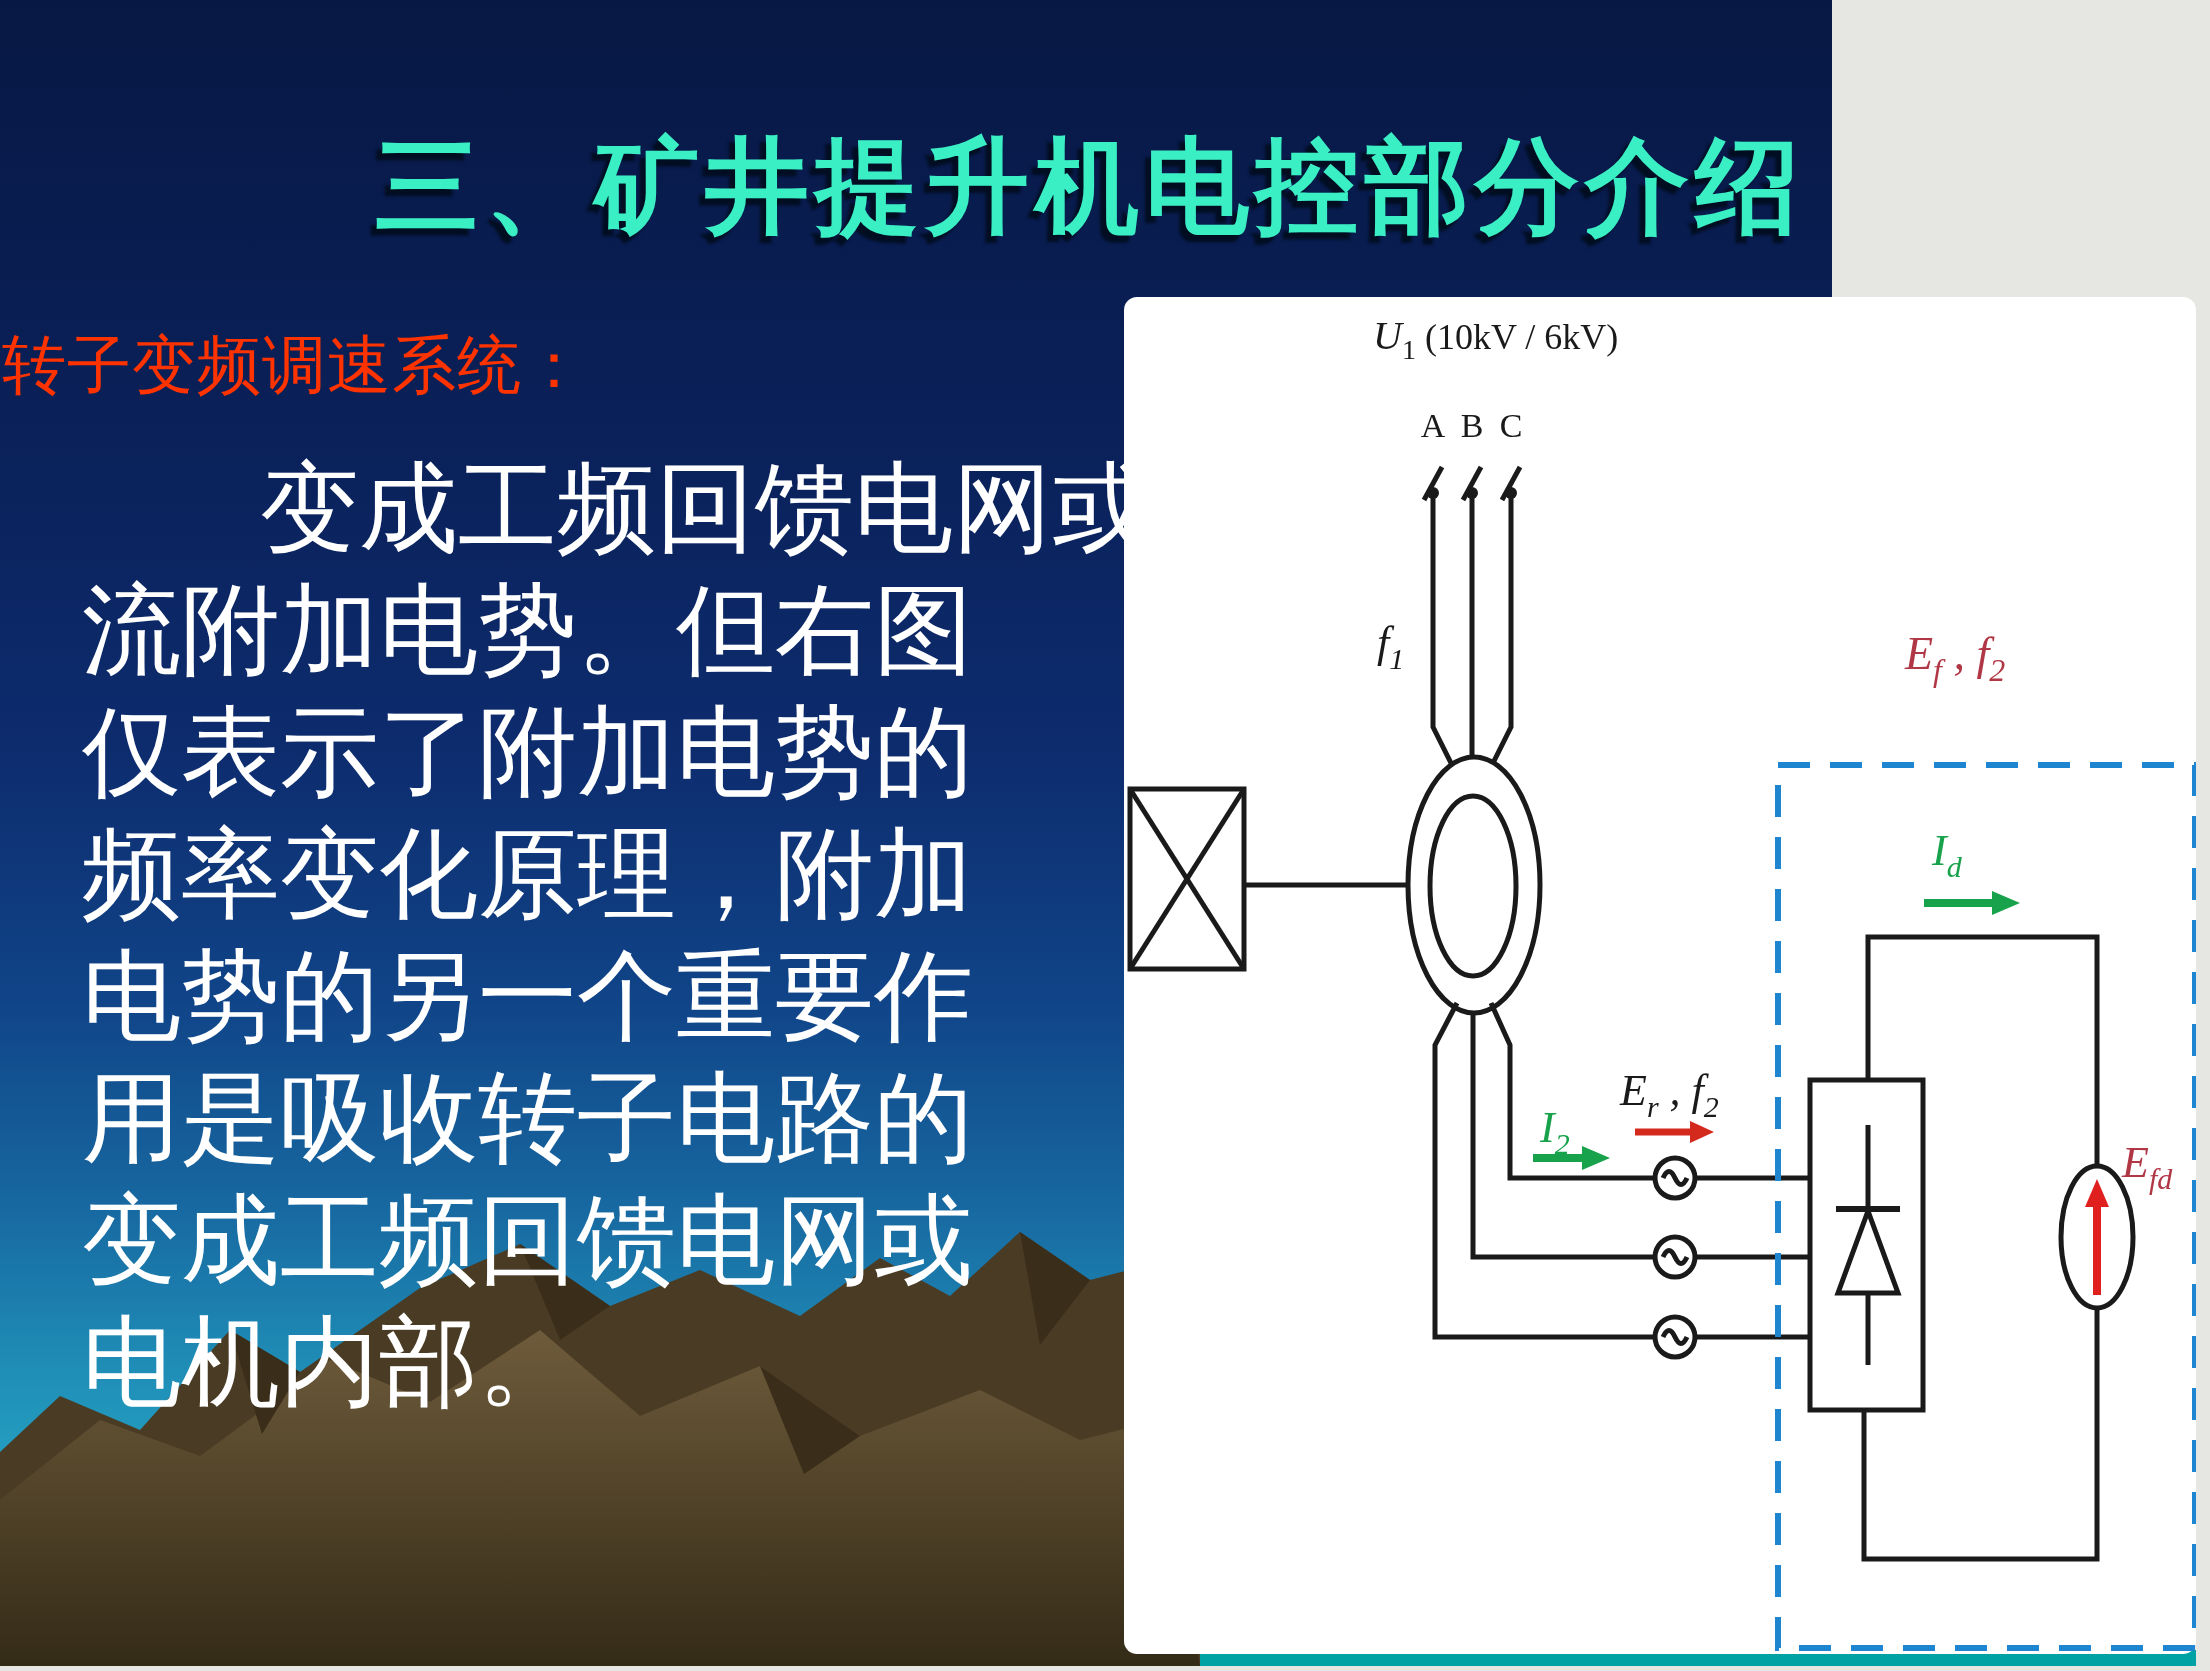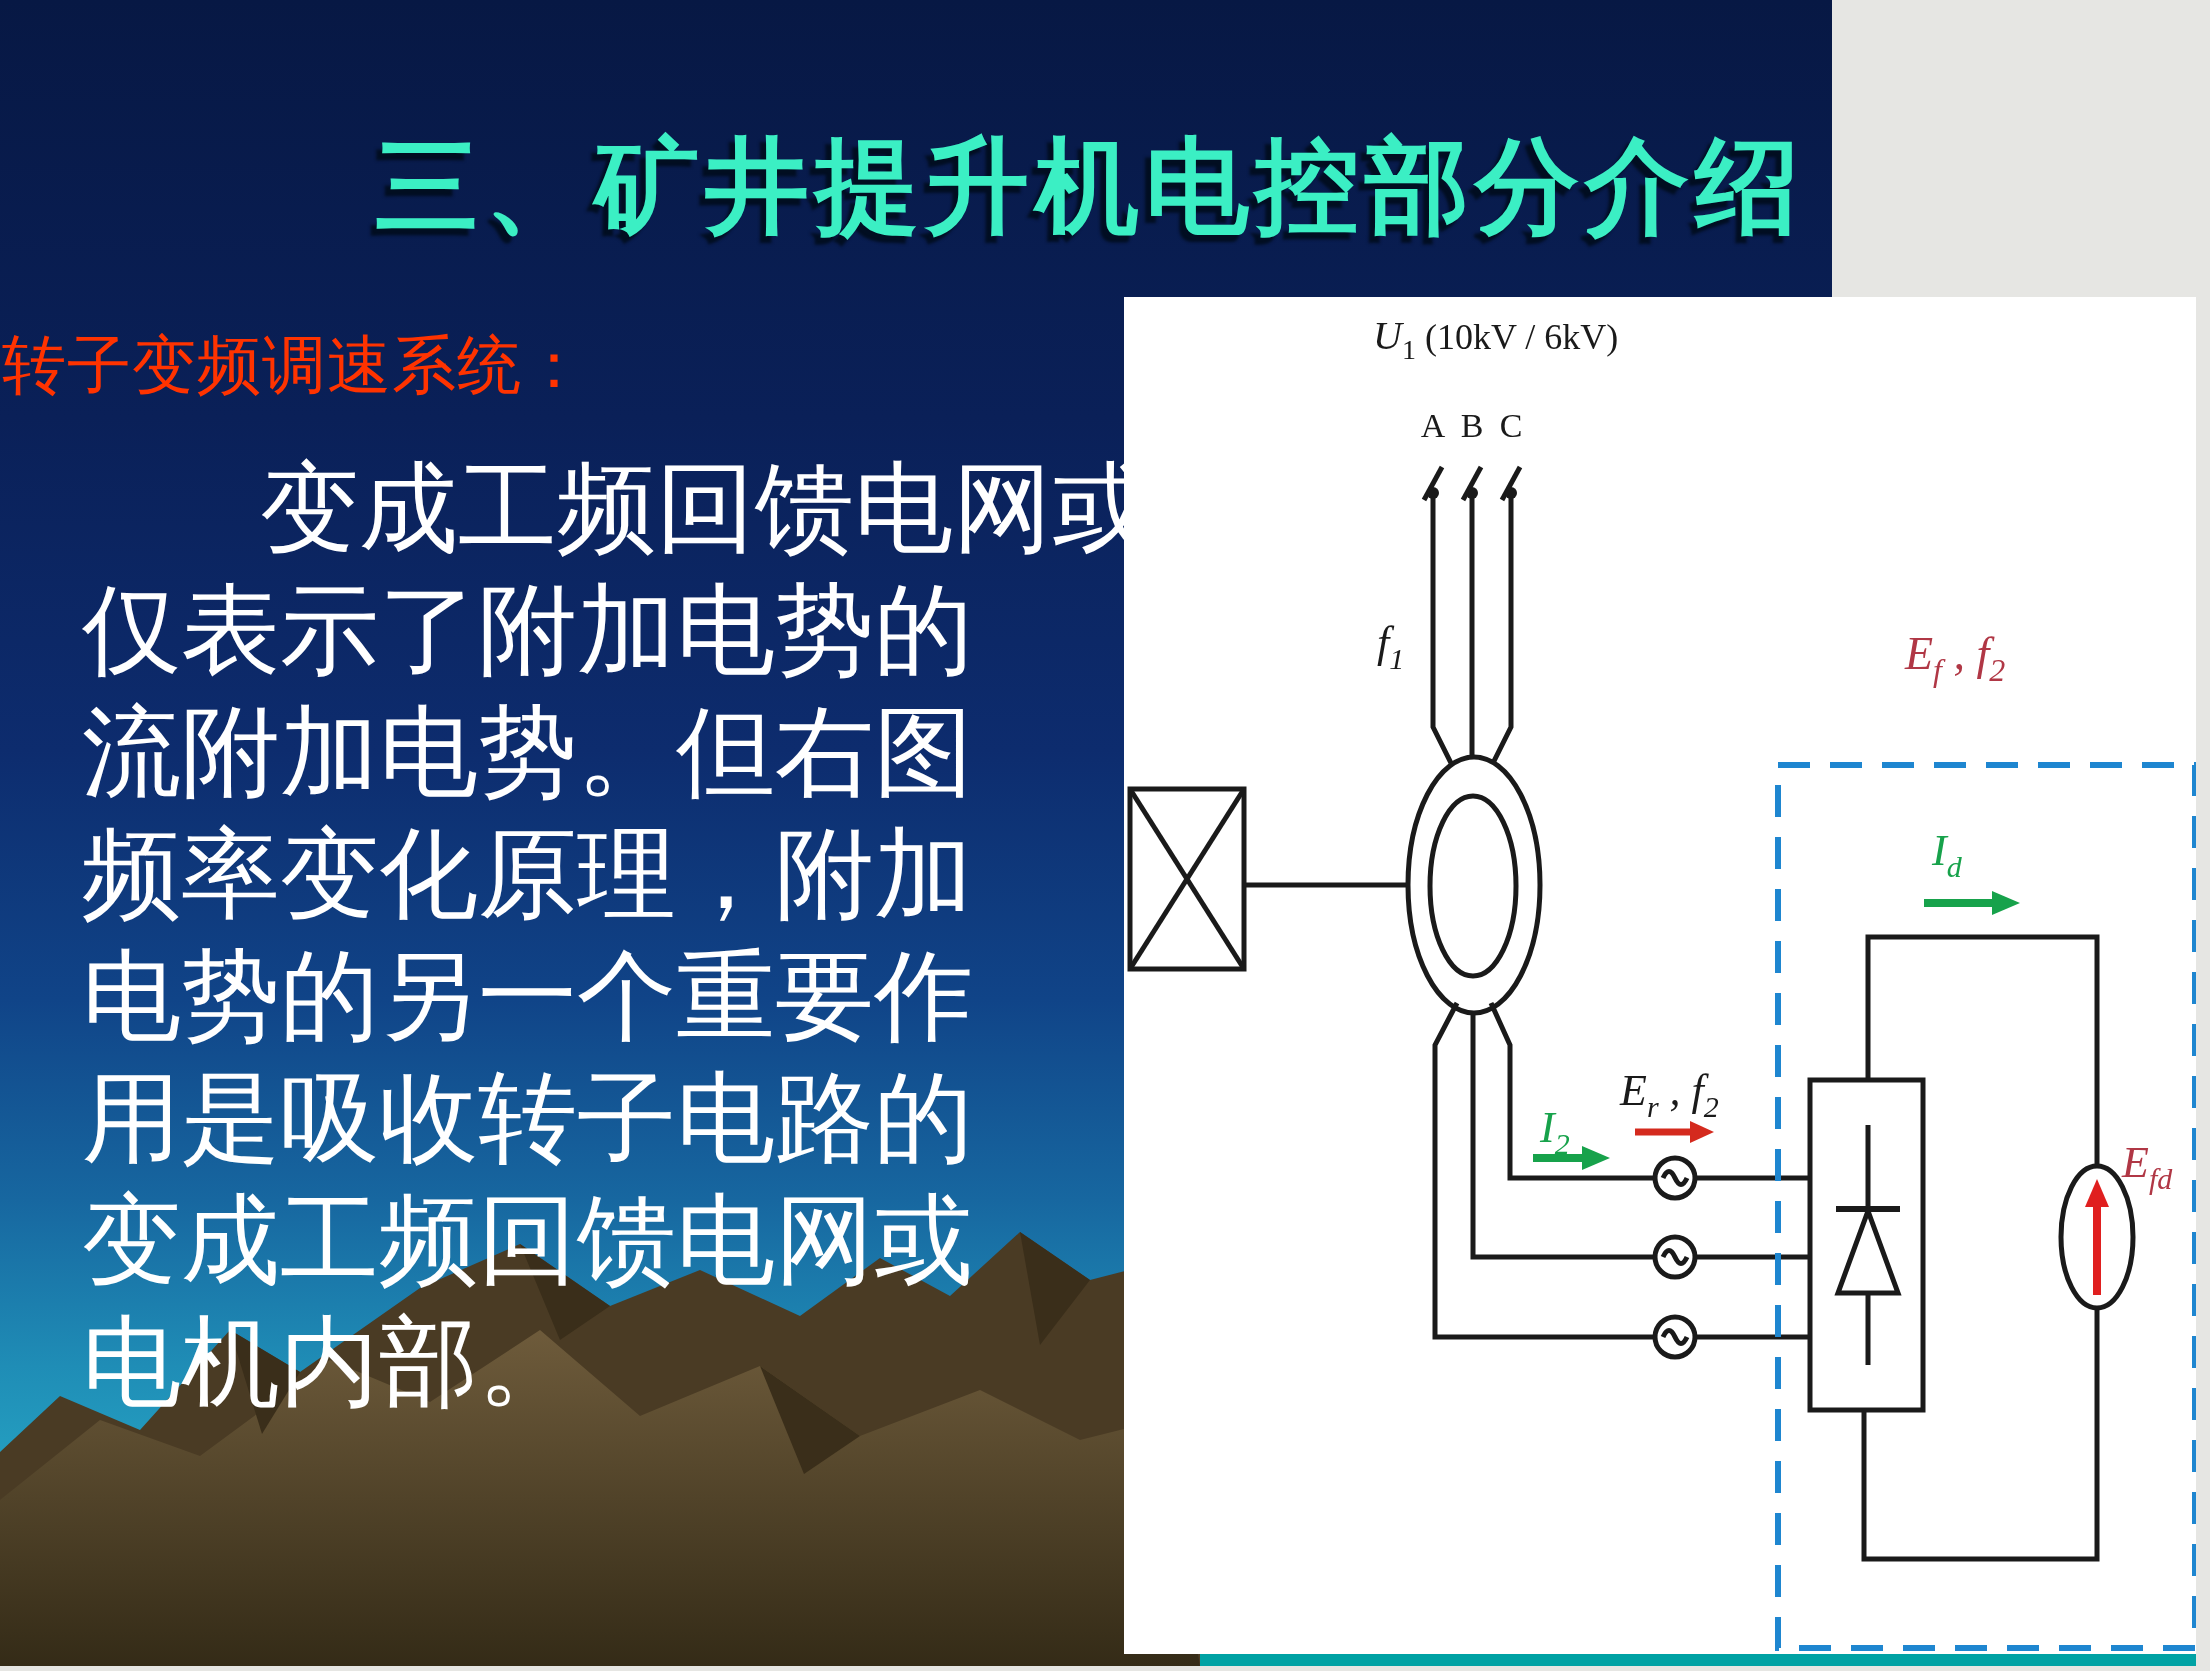--- a/index.html
+++ b/index.html
@@ -34,20 +34,21 @@
   .bodytext{
     position:absolute;left:82px;top:448px;width:1070px;
     font-size:99px;line-height:122px;color:#ffffff;
   }
   .bodytext .line{white-space:nowrap;}
   .bodytext .line.indent{padding-left:178px;}
   
   .panel{
     position:absolute;left:1124px;top:297px;width:1072px;height:1357px;
     background:#ffffff;
+    border-radius:13px;
   }
   .panel svg{display:block;width:100%;height:100%;}
   .wire{stroke:#1a1a1a;stroke-width:5;fill:none;}
   .wire-thick{stroke:#1a1a1a;stroke-width:6;fill:none;}
   .sym{stroke:#1a1a1a;stroke-width:5;fill:#ffffff;}
   .dashedbox{stroke:#1e86d0;stroke-width:6;fill:none;stroke-dasharray:32 20;}
   .t-lbl{font-family:"Liberation Serif","DejaVu Serif",serif;fill:#1a1a1a;}
   .t-it{font-style:italic;}
   .t-green{fill:#17a24b;}
   .t-crimson{fill:#b03745;}
@@ -78,22 +79,22 @@
       <polygon fill="#3a2e1a" points="230,1330 300,1372 262,1434"></polygon>
       <polygon fill="#3a2e1a" points="760,1366 860,1436 804,1474"></polygon>
     </svg>
 
     <h1 class="title">三、矿井提升机电控部分介绍</h1>
 
     <div class="heading">转子变频调速系统：</div>
 
     <div class="bodytext">
       <div class="line indent">变成工频回馈电网或</div>
+      <div class="line">流附加电势。但右图</div>
       <div class="line">仅表示了附加电势的</div>
-      <div class="line">流附加电势。但右图</div>
       <div class="line">频率变化原理，附加</div>
       <div class="line">电势的另一个重要作</div>
       <div class="line">用是吸收转子电路的</div>
       <div class="line">变成工频回馈电网或</div>
       <div class="line">电机内部。</div>
     </div>
 
     <div class="panel">
       <svg viewBox="0 0 1072 1357">
 

